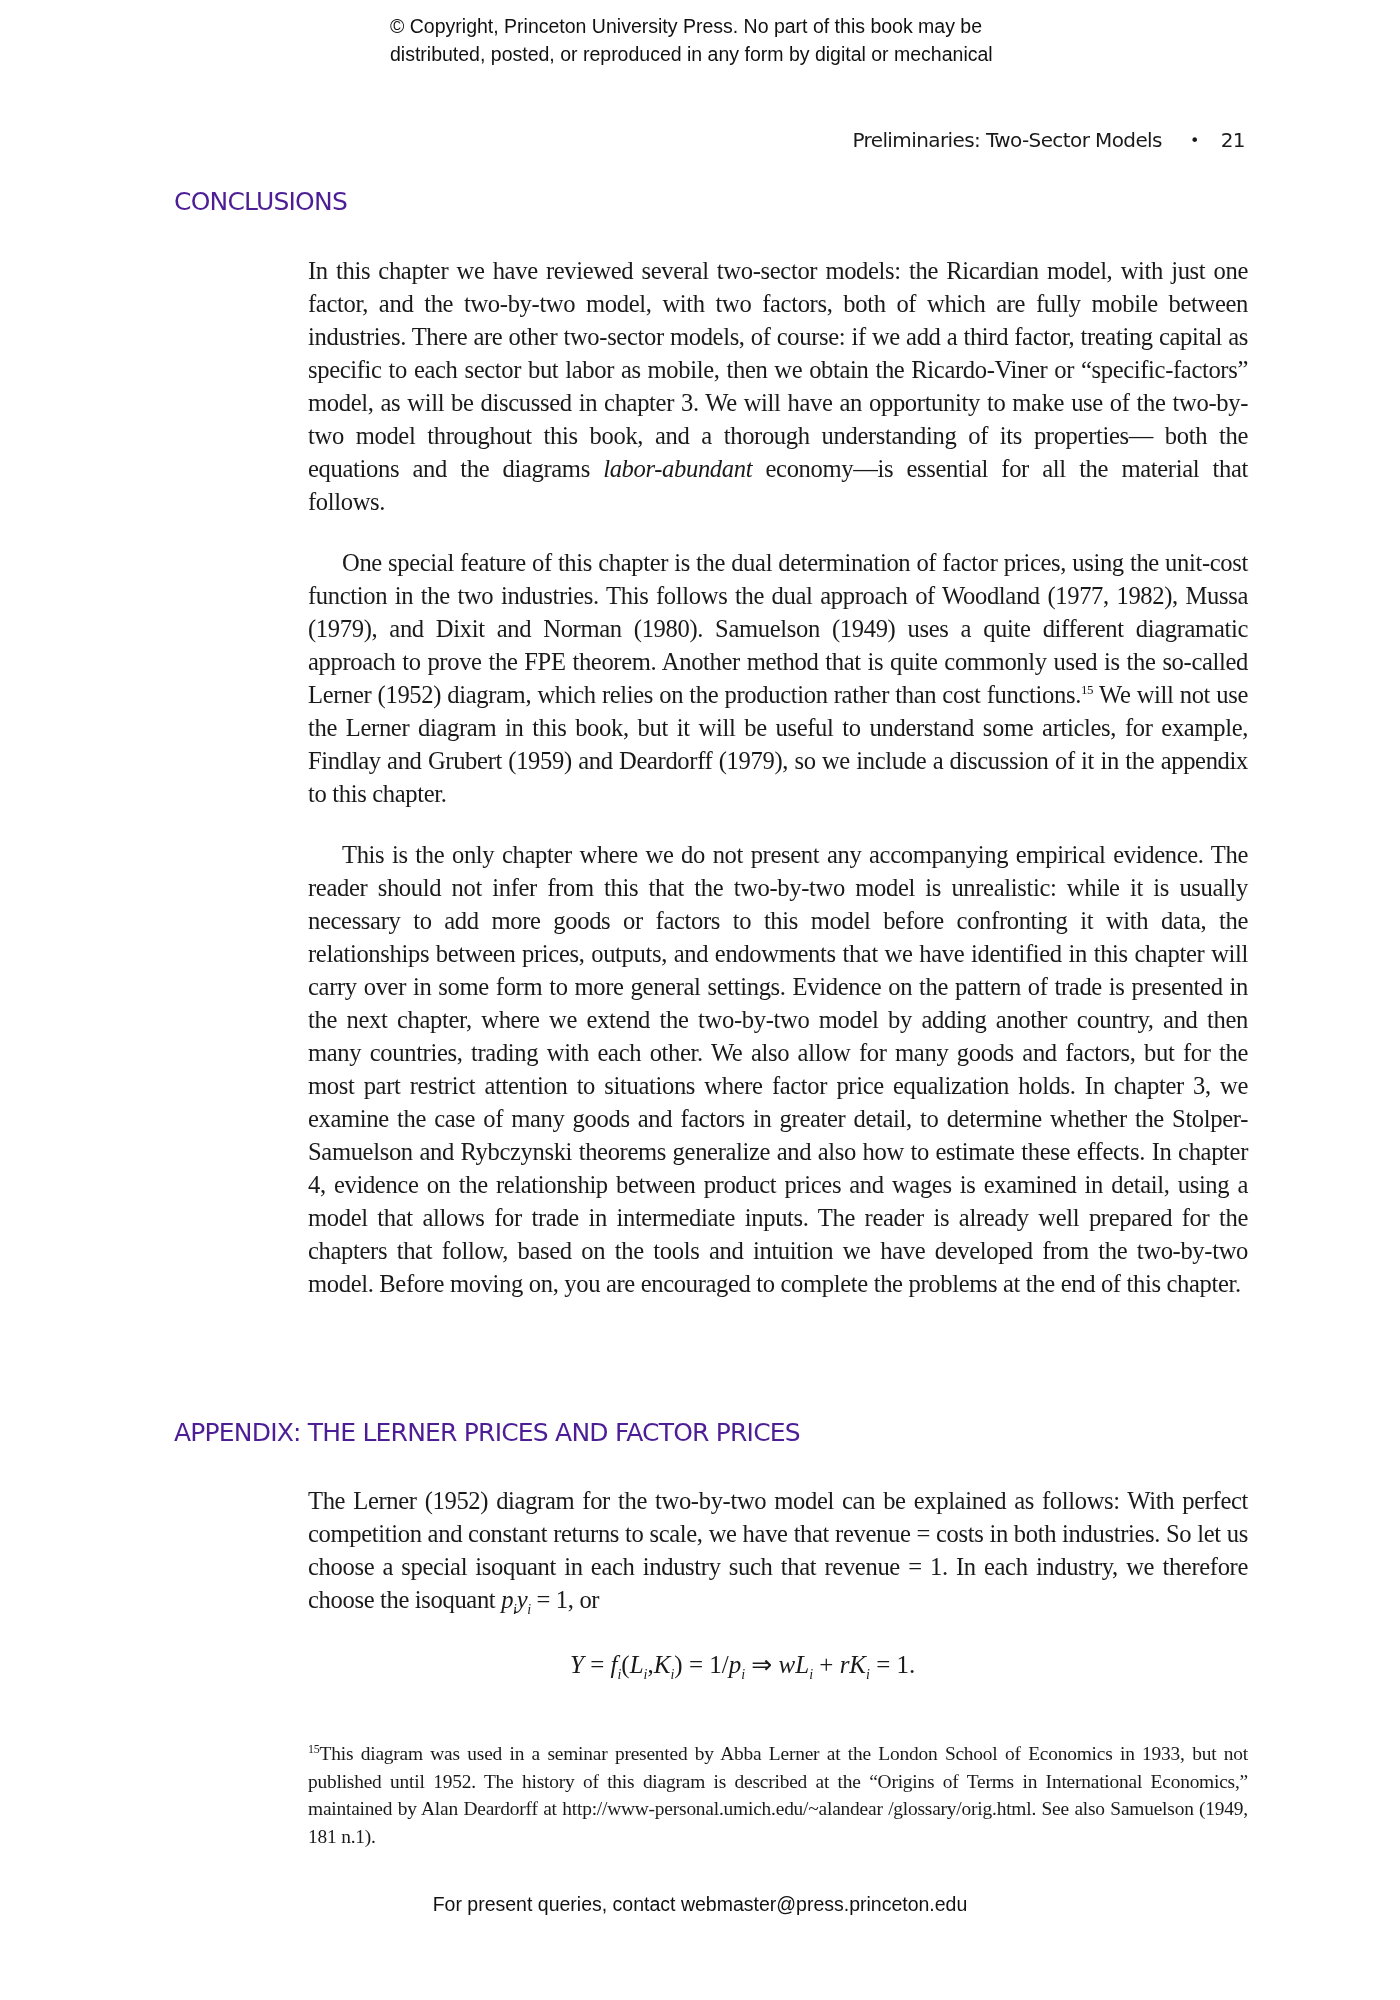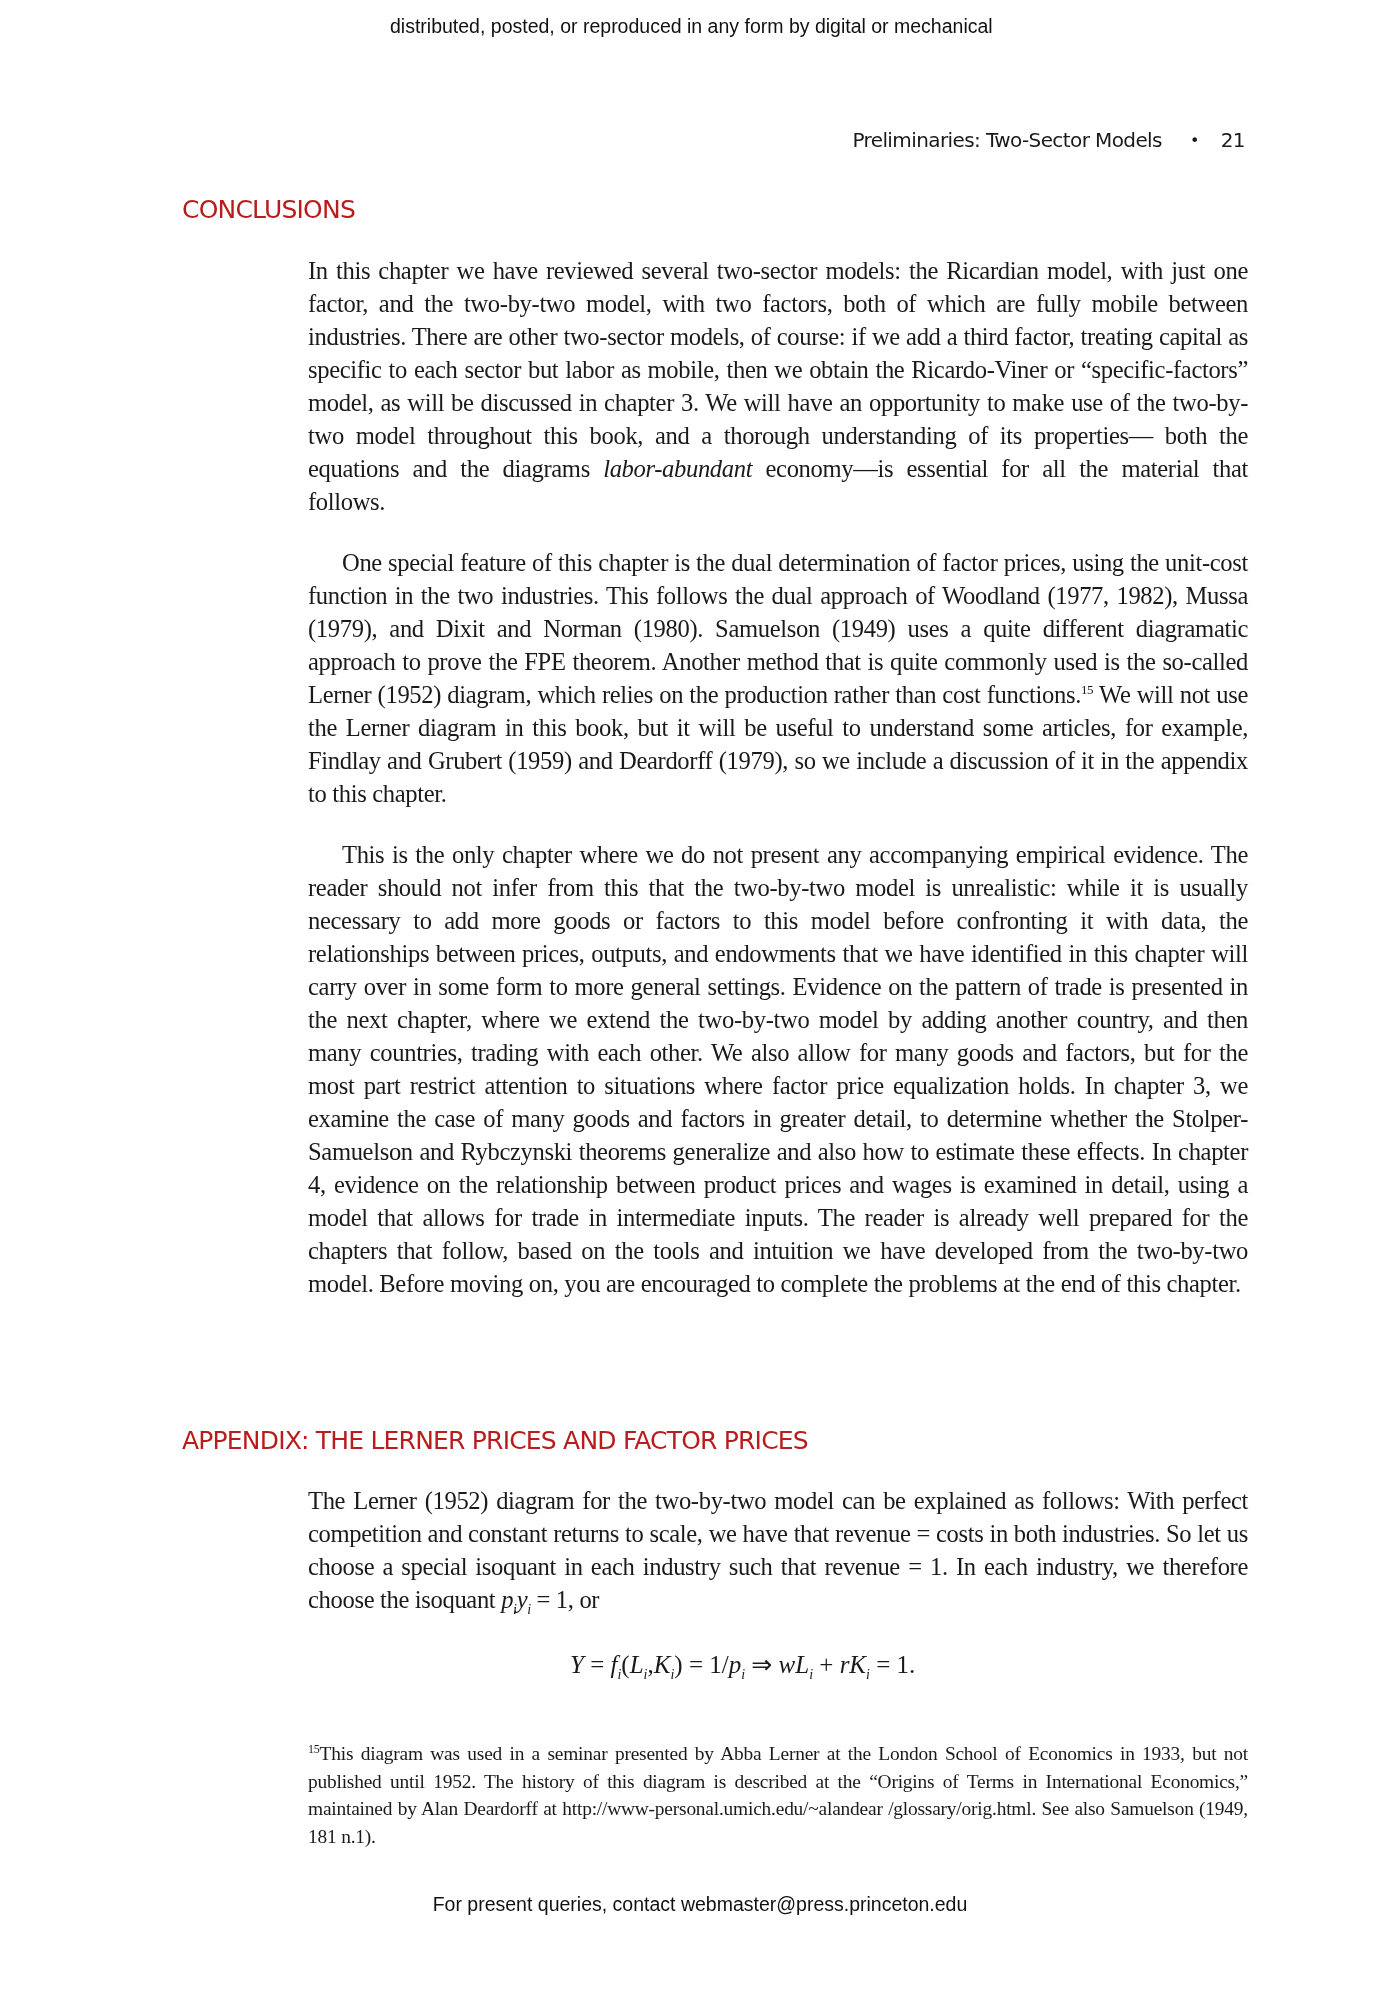--- a/index.html
+++ b/index.html
@@ -40,24 +40,24 @@
       font-size: 16px;
       position: relative;
       top: -1px;
     }
     .section-heading {
       position: absolute;
       left: 174px;
       font-family: "DejaVu Sans", sans-serif;
       font-size: 25px;
       letter-spacing: -0.8px;
-      color: #b91c1c;
+      color: #4c1d95;
       white-space: nowrap;
       font-weight: normal;
-      margin: 8px;
+      margin: 0;
     }
     .body-block {
       position: absolute;
       left: 308px;
       width: 940px;
       font-family: "Liberation Serif", serif;
       font-size: 24.6px;
       line-height: 33px;
       text-align: justify;
       color: #1a1a1a;
@@ -112,20 +112,21 @@
       text-align: center;
       font-family: "Liberation Sans", sans-serif;
       font-size: 19.5px;
       color: #111;
     }
   </style>
 </head>
 <body>
 
 <div class="copyright">
+  <div>© Copyright, Princeton University Press. No part of this book may be</div>
   <div>distributed, posted, or reproduced in any form by digital or mechanical</div>
 </div>
 
 <div class="running-head">
   <span>Preliminaries: Two-Sector Models</span><span class="bullet">•</span><span>21</span>
 </div>
 
 <h2 class="section-heading" style="top:187px;">CONCLUSIONS</h2>
 
 <div class="body-block" style="top:254px;">

